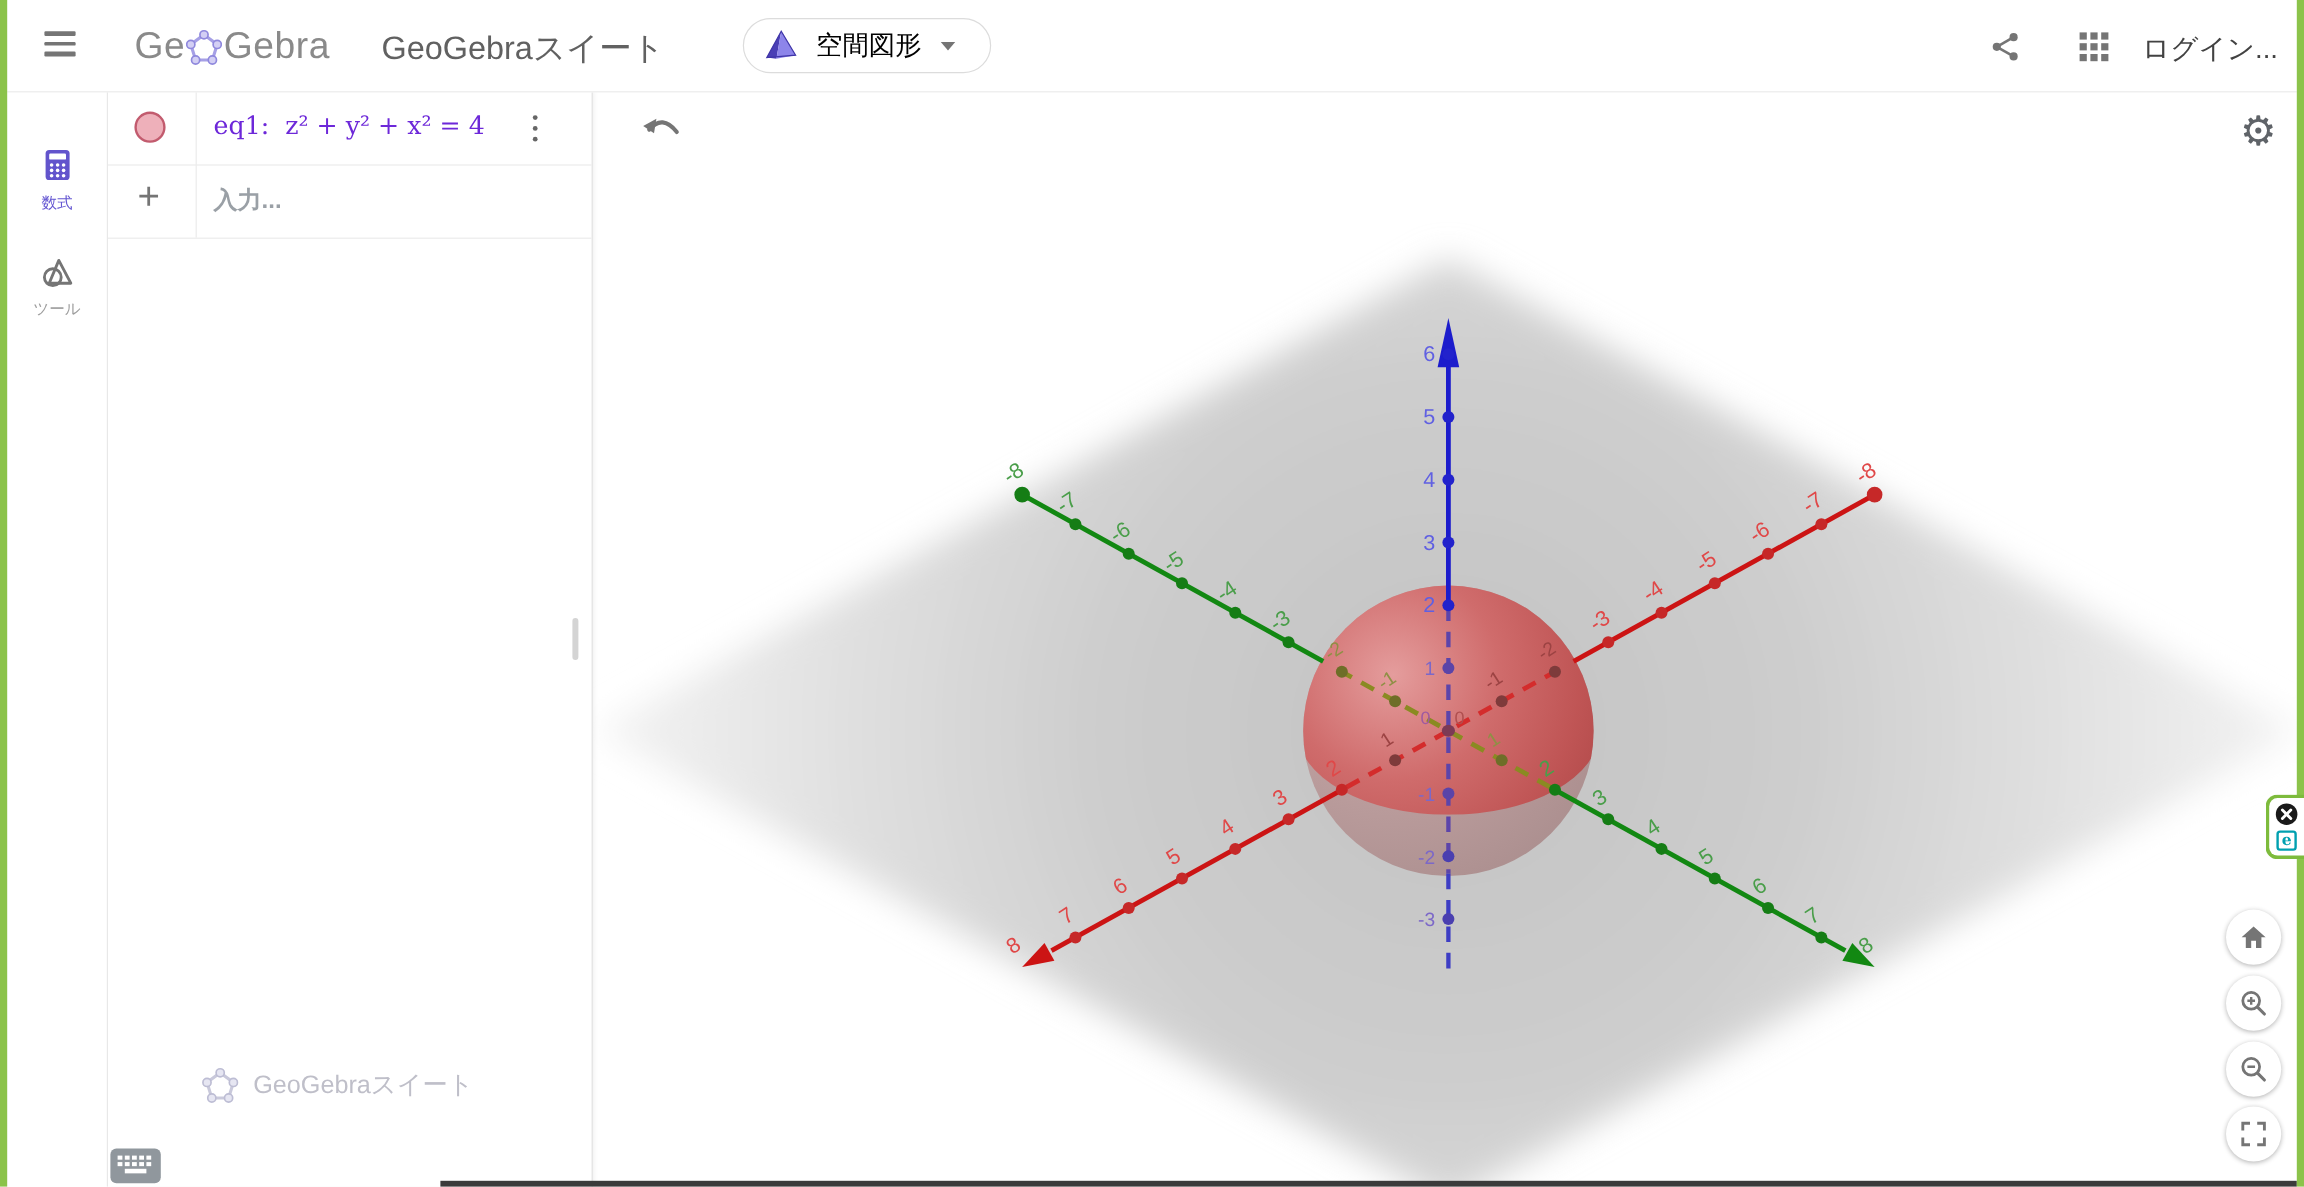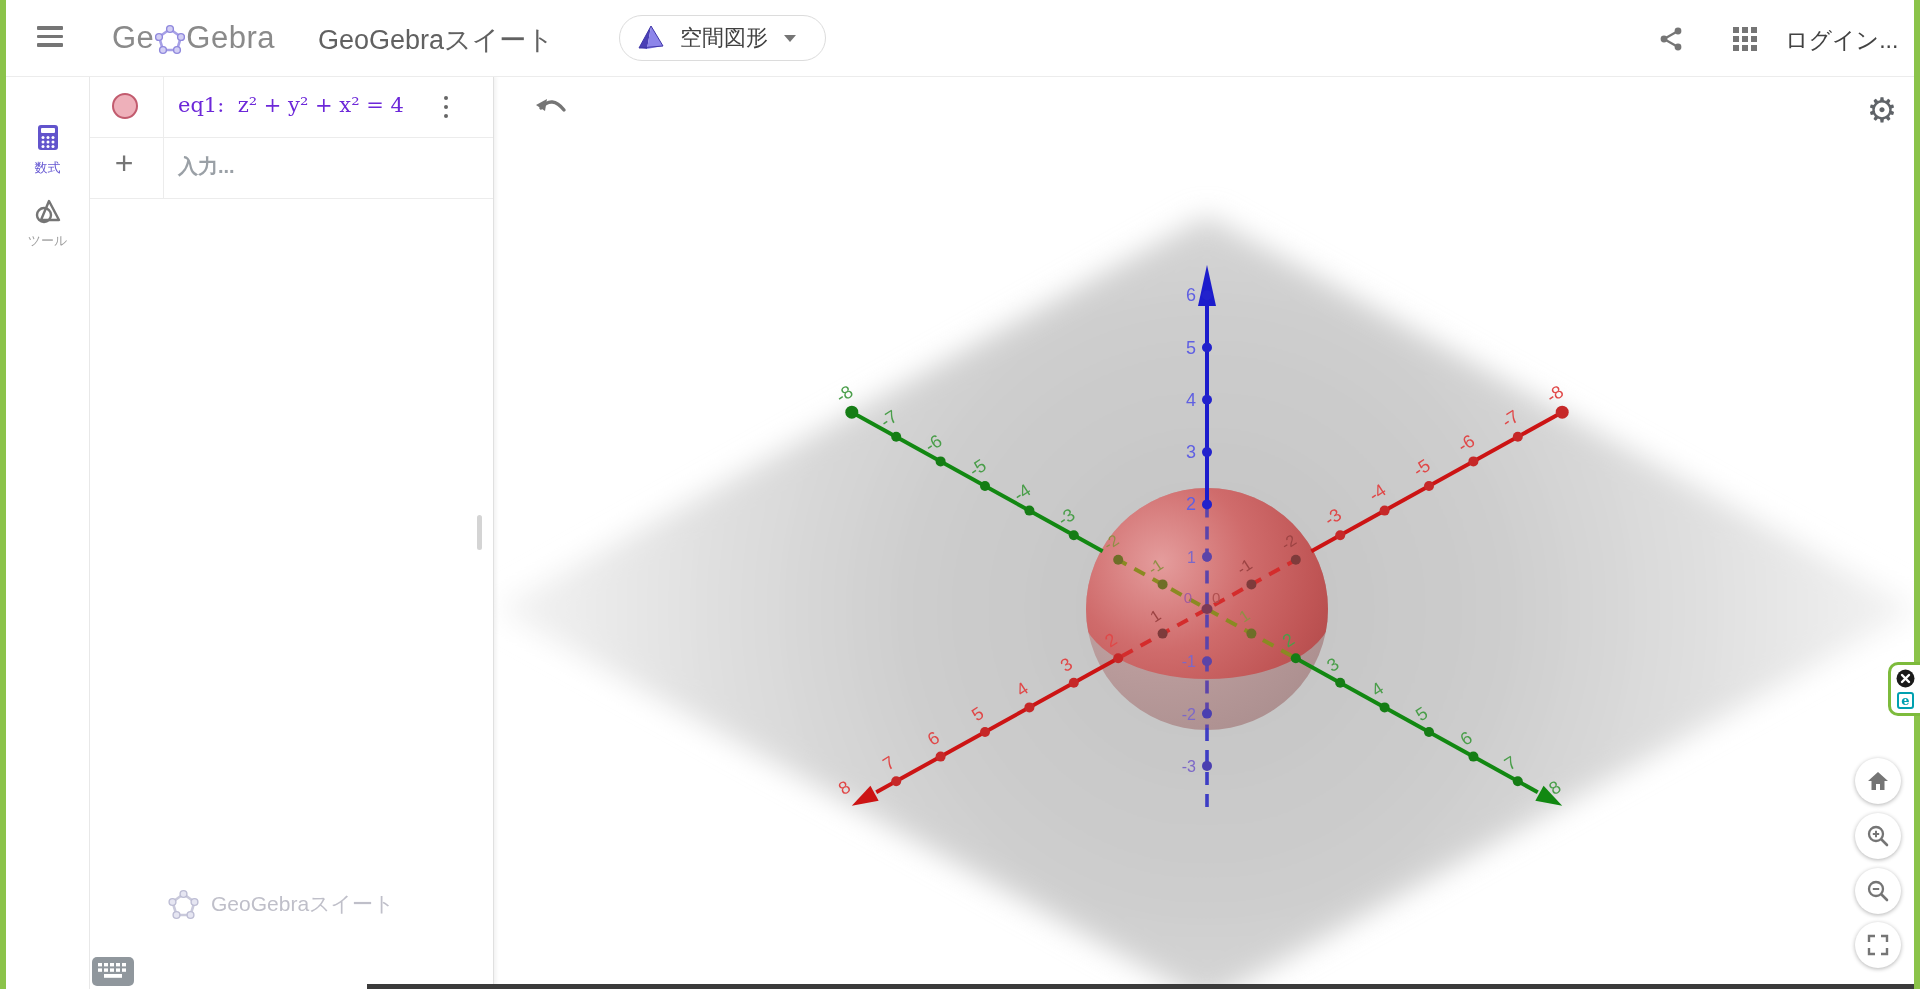--- a/index.html
+++ b/index.html
@@ -10,21 +10,21 @@
   .bottom-strip{position:absolute;left:367px;top:984px;width:1547px;height:5px;background:#3b3b3b;z-index:55;}
   
   .header{position:absolute;left:6px;top:0;width:1908px;height:76px;background:#fff;border-bottom:1px solid #ececec;z-index:40;}
   .hamburger{position:absolute;left:31px;top:26px;width:28px;height:24px;cursor:pointer;}
   .hamburger span{display:block;width:26px;height:3.5px;background:#757575;margin:0 0 5px 0;border-radius:1px;}
   .logo{position:absolute;left:106px;top:18px;height:40px;display:flex;align-items:center;font-size:31px;color:#8a8a8a;letter-spacing:0.5px;}
   .logo svg{margin:2px 1px 0 1px;}
   .suite-title{position:absolute;left:312px;top:22px;font-size:27px;color:#616161;}
   .pill{position:absolute;left:613px;top:15px;width:207px;height:46px;border:1.5px solid #dcdcdc;border-radius:24px;background:#fff;display:flex;align-items:center;cursor:pointer;box-sizing:border-box;}
   .pill .pyr{margin-left:16px;}
-  .pill .pill-label{margin-left:14px;font-size:22px;color:#404040;}
+  .pill .pill-label{margin-left:14px;font-size:22px;color:#000000;}
   .pill .caret{margin-left:16px;width:0;height:0;border-left:6px solid transparent;border-right:6px solid transparent;border-top:7px solid #757575;}
   .hbtn{position:absolute;top:22px;width:34px;height:34px;display:flex;align-items:center;justify-content:center;cursor:pointer;}
   .login{position:absolute;left:1779px;top:25px;font-size:23px;color:#424242;cursor:pointer;white-space:nowrap;text-align:right;}
   
   .rail{position:absolute;left:6px;top:76px;width:83px;height:913px;background:#fff;border-right:1px solid #e8e8e8;z-index:30;}
   .rail-item{position:absolute;left:0;width:83px;text-align:center;cursor:pointer;}
   .rail-item .lbl{display:block;font-size:13px;margin-top:4px;}
   .rail-item.active .lbl{color:#6557d2;}
   .rail-item .lbl{color:#9e9e9e;}
   
@@ -131,21 +131,21 @@
         <circle cx="6" cy="18" r="1.5"></circle>
           <circle cx="11" cy="18" r="1.5"></circle>
           <circle cx="16" cy="18" r="1.5"></circle>
         <circle cx="6" cy="22.5" r="1.5"></circle>
           <circle cx="11" cy="22.5" r="1.5"></circle>
           <circle cx="16" cy="22.5" r="1.5"></circle>
       </g>
     </svg>
     <span class="lbl">数式</span>
   </div>
-  <div class="rail-item" style="top:122px;">
+  <div class="rail-item" style="top:138px;">
     <svg width="28" height="26" viewBox="0 0 28 26">
       <circle cx="10" cy="17" r="7" fill="none" stroke="#757575" stroke-width="2.4"></circle>
       <path d="M15 3 L25 22 L7 22 Z" fill="none" stroke="#757575" stroke-width="2.4" stroke-linejoin="round"></path>
     </svg>
     <span class="lbl">ツール</span>
   </div>
 </div>
 
 <div class="panel">
   <div class="eq-toggle"></div>

